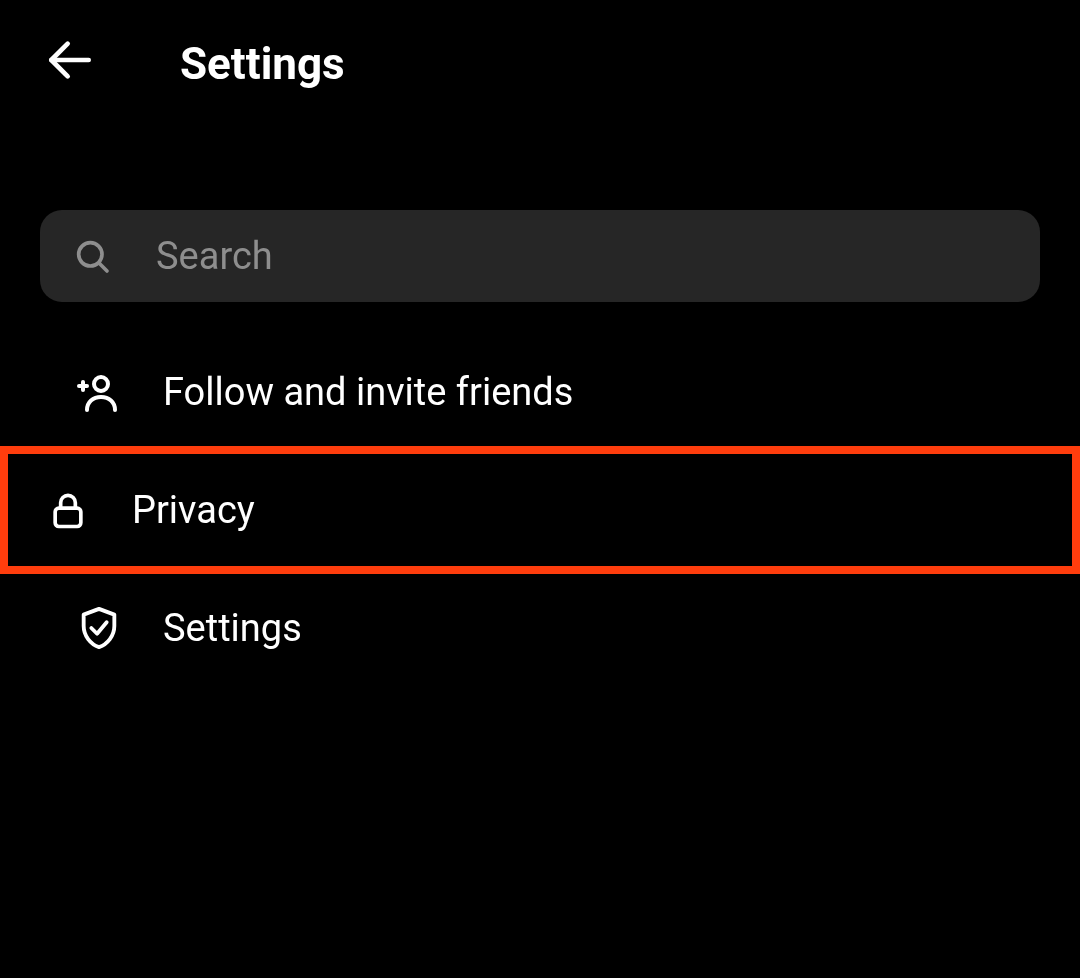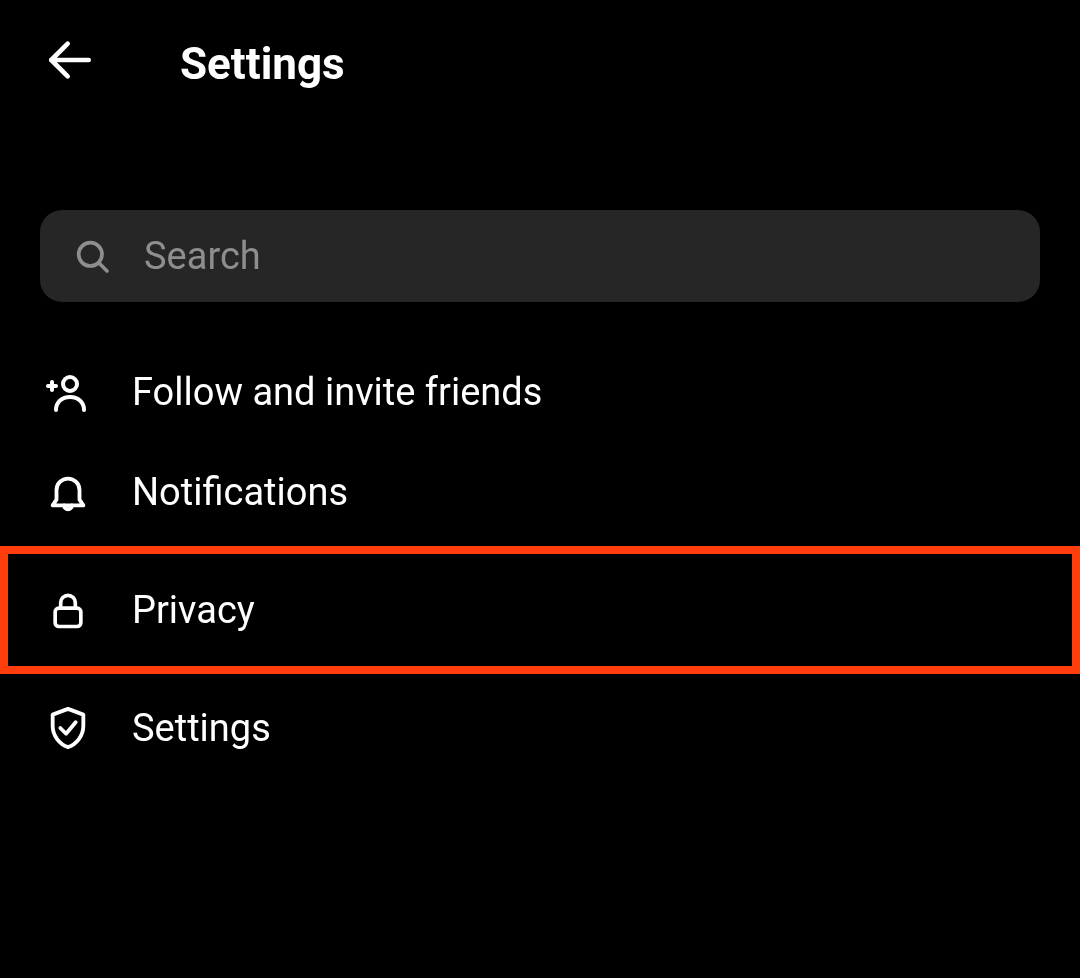--- a/index.html
+++ b/index.html
@@ -34,41 +34,42 @@
       font-weight: 700;
       color: #fff;
     }
     .search-bar {
       margin: 90px 40px 40px 40px;
       background: #262626;
       border-radius: 22px;
       display: flex;
       align-items: center;
       padding: 24px 32px;
-      gap: 32px;
+      gap: 44px;
       cursor: text;
     }
     .search-icon-wrap {
       display: flex;
       align-items: center;
       justify-content: center;
     }
     .search-placeholder {
       font-size: 38px;
       color: #8e8e8e;
     }
     .menu-list {
       margin-top: 30px;
     }
     .menu-item {
       display: flex;
       align-items: center;
       padding: 26px 44px;
       gap: 40px;
       cursor: pointer;
+      margin-left: 31px;
     }
     .menu-item.highlighted {
       border: 8px solid #ff3d0d;
       padding: 32px 36px;
       margin: 4px 0;
     }
     .menu-icon-wrap {
       width: 48px;
       height: 48px;
       display: flex;
@@ -115,29 +116,20 @@
       <svg width="48" height="48" viewBox="0 0 24 24" fill="none" stroke="#fff" stroke-width="2" stroke-linecap="round" stroke-linejoin="round">
         <circle cx="13" cy="8" r="3.5"></circle>
         <path d="M6 21c0-4 3-6.5 7-6.5s7 2.5 7 6.5"></path>
         <line x1="2" y1="9" x2="6" y2="9"></line>
         <line x1="4" y1="7" x2="4" y2="11"></line>
       </svg>
     </span>
     <span class="menu-label">Follow and invite friends</span>
   </div>
 
-  <div class="menu-item">
-    <span class="menu-icon-wrap">
-      <svg width="46" height="46" viewBox="0 0 24 24" fill="none" stroke="#fff" stroke-width="2" stroke-linecap="round" stroke-linejoin="round">
-        <path d="M18 16v-5a6 6 0 0 0-12 0v5l-2 3h16z"></path>
-        <path d="M10 19a2 2 0 0 0 4 0"></path>
-      </svg>
-    </span>
-    <span class="menu-label">Notifications</span>
-  </div>
 
   <div class="menu-item highlighted">
     <span class="menu-icon-wrap">
       <svg width="44" height="44" viewBox="0 0 24 24" fill="none" stroke="#fff" stroke-width="2" stroke-linecap="round" stroke-linejoin="round">
         <rect x="5" y="11" width="14" height="10" rx="2"></rect>
         <path d="M8 11V8a4 4 0 0 1 8 0v3"></path>
       </svg>
     </span>
     <span class="menu-label">Privacy</span>
   </div>

